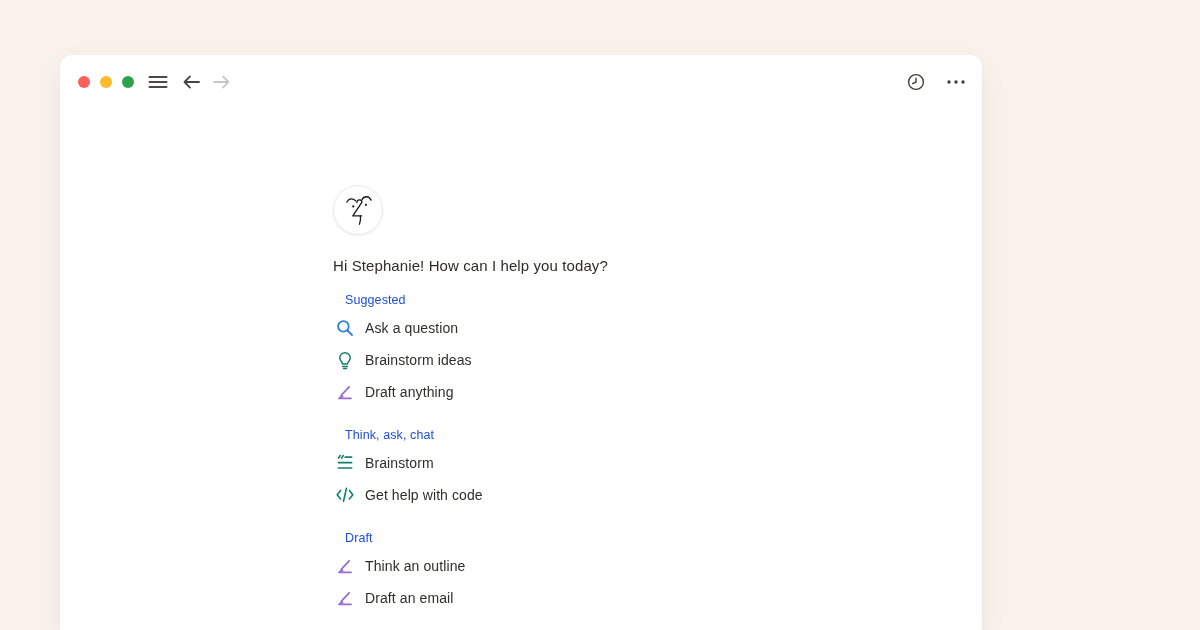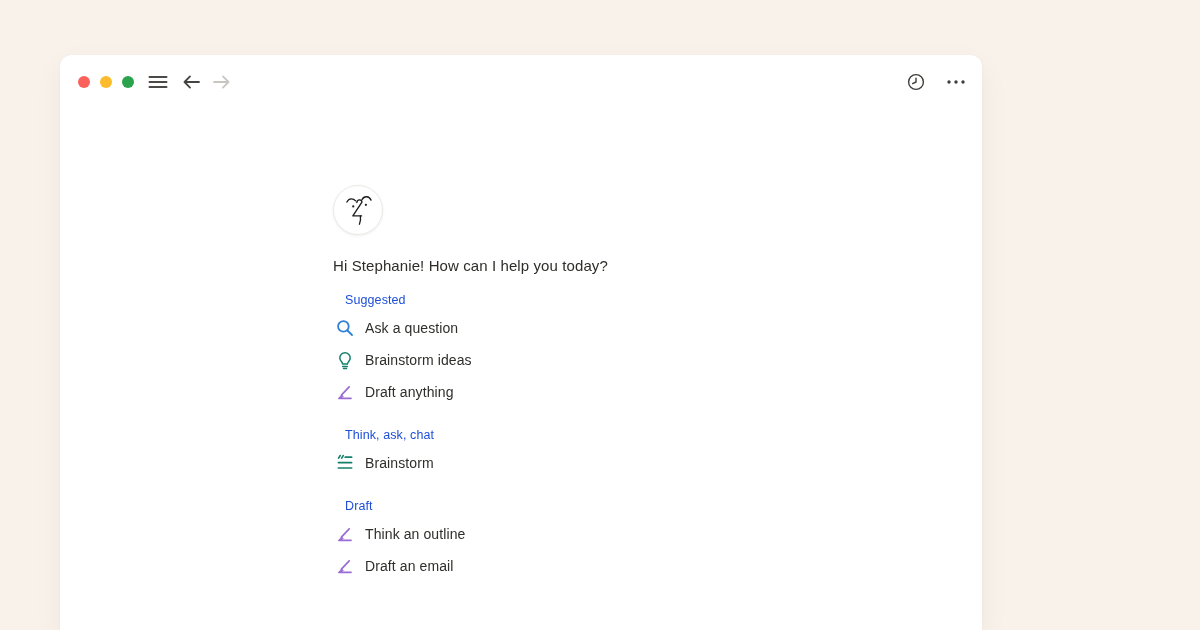--- a/index.html
+++ b/index.html
@@ -158,20 +158,30 @@
               <svg width="20" height="20" viewBox="0 0 20 20" fill="none" stroke="currentColor" stroke-linecap="round" stroke-linejoin="round" stroke-width="1.7">
     <path d="M3.6 5.1 L5.1 2.6"></path>
                 <path d="M6.7 5.1 L8.2 2.6"></path>
     <path d="M10.2 4.2 H16.6"></path>
                 <path d="M3.4 9.6 H16.6"></path>
                 <path d="M3.4 15 H16.6"></path>
               </svg>
             </span>
             <span class="row-label">Brainstorm</span>
           </div>
+          <div class="row">
+            <span class="icon" style="color: rgb(20, 128, 107);">
+              <svg width="20" height="20" viewBox="0 0 20 20" fill="none" stroke="currentColor" stroke-linecap="round" stroke-linejoin="round" stroke-width="1.6">
+    <path d="M5.6 5.4 L2.2 9.7 L5.6 14"></path>
+                <path d="M14.4 5.4 L17.8 9.7 L14.4 14"></path>
+    <path d="M11.5 3.2 L8.5 16.2"></path>
+              </svg>
+            </span>
+            <span class="row-label">Get help with code</span>
+          </div>
         </div>
         <div class="section">
           <div class="section-label">Draft</div>
           <div class="row">
             <span class="icon" style="color: rgb(154, 107, 212);">
               <svg width="20" height="20" viewBox="0 0 20 20" fill="none" stroke="currentColor" stroke-linecap="round" stroke-linejoin="round" stroke-width="1.7">
     <path d="M4 16.3 H16"></path>
                 <path d="M6.6 12.8 L14.2 4.8"></path>
     <path d="M4 16.3 L6.6 12.8 L8 14.4 Z" fill="currentColor" stroke-width="1"></path>
               </svg>

